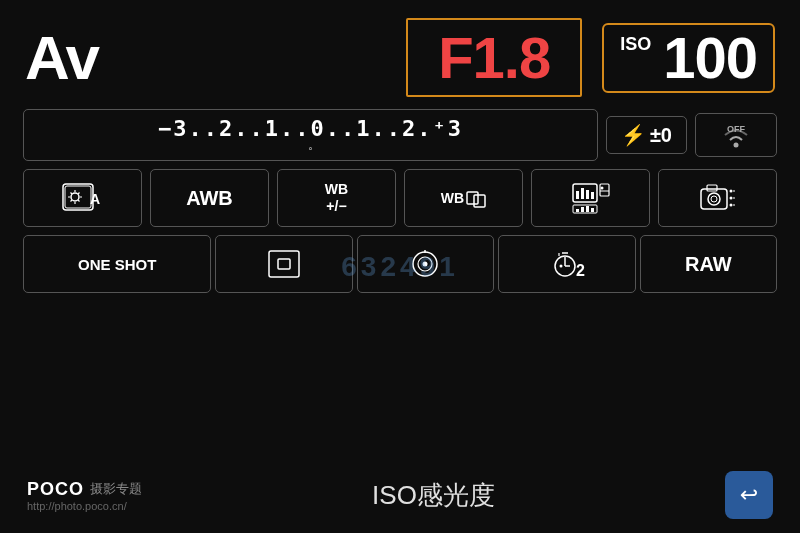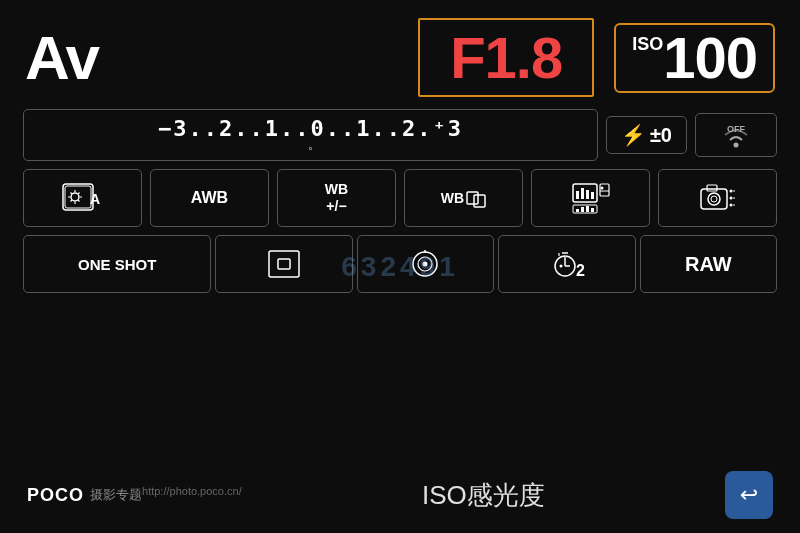--- a/index.html
+++ b/index.html
@@ -49,21 +49,21 @@
       letter-spacing: -1px;
       margin-left: auto;
     }
 
     .iso-box {
       border: 2px solid #d4891a;
       border-radius: 6px;
       padding: 4px 16px;
       display: flex;
       align-items: flex-start;
-      gap: 0;
+      gap: 12px;
     }
 
     .iso-label-small {
       font-size: 18px;
       font-weight: 700;
       color: #ffffff;
       line-height: 1;
       margin-top: 6px;
     }
 
@@ -175,21 +175,21 @@
     .bottom-bar {
       display: flex;
       align-items: center;
       justify-content: space-between;
       padding: 8px 12px 4px;
       margin-top: auto;
     }
 
     .poco-logo {
       display: flex;
-      flex-direction: row;
+      flex-direction: column;
     }
 
     .poco-top {
       display: flex;
       align-items: center;
       gap: 6px;
     }
 
     .poco-text {
       font-size: 18px;
@@ -315,21 +315,21 @@
         <line x1="19" y1="17" x2="21" y2="17" stroke="#fff" stroke-width="1.2"></line>
         <line x1="9.5" y1="12.5" x2="11" y2="14" stroke="#fff" stroke-width="1.2"></line>
         <line x1="17" y1="20" x2="18.5" y2="21.5" stroke="#fff" stroke-width="1.2"></line>
         <line x1="9.5" y1="21.5" x2="11" y2="20" stroke="#fff" stroke-width="1.2"></line>
         <line x1="17" y1="14" x2="18.5" y2="12.5" stroke="#fff" stroke-width="1.2"></line>
         <text x="34" y="24" text-anchor="middle" font-size="14" fill="#fff" font-weight="bold">A</text>
       </svg>
     </div>
 
     <div class="row3-box">
-      <span class="icon-box-text" style="font-size:16px; font-weight:800;">AWB</span>
+      <span class="icon-box-text" style="font-size:20px; font-weight:800;">AWB</span>
     </div>
 
     <div class="row3-box">
       <div style="text-align:center;">
         <div style="font-size:14px; font-weight:700; color:#fff; line-height:1.2;">WB</div>
         <div style="font-size:14px; font-weight:700; color:#fff; line-height:1.2;">+/−</div>
       </div>
     </div>
 
     <div class="row3-box">

